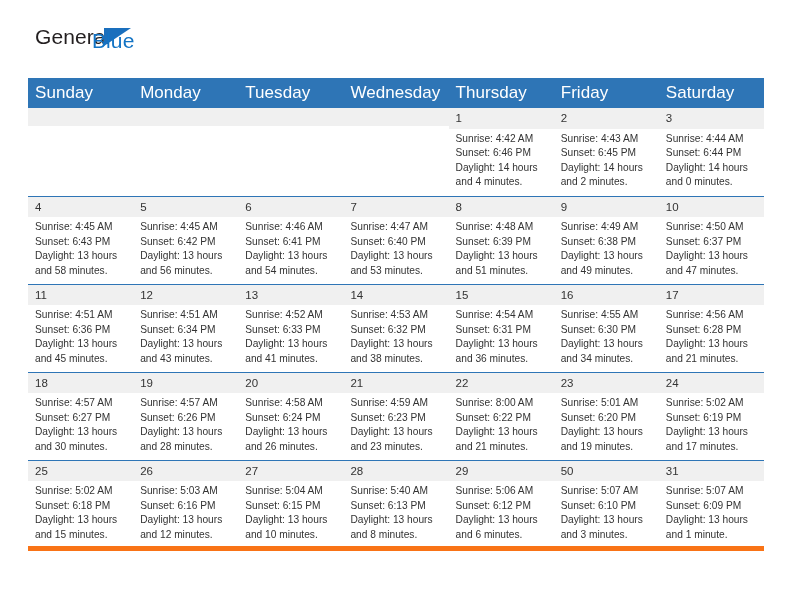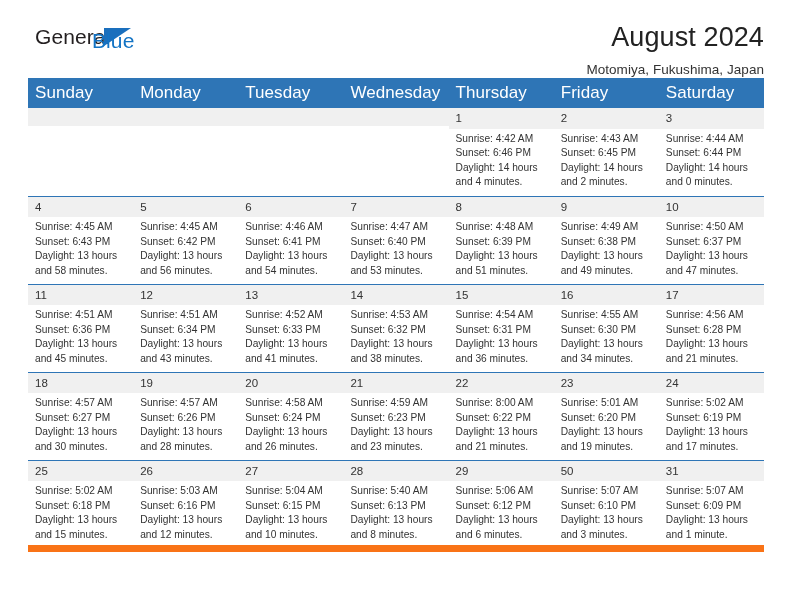--- a/index.html
+++ b/index.html
@@ -126,40 +126,36 @@
     padding: 3px 7px 0 7px;
     font-size: 10.2px;
     line-height: 1.43;
     color: #333333;
   }
   .details div {
     white-space: nowrap;
   }
   
   .calendar tr.week:last-child td {
-    border-bottom: 7px solid #f97316;
+    border-bottom: 5px solid #f97316;
   }
 </style>
 </head>
 <body>
 
 <div class="page">
 
   <div class="top">
 
     <div class="brand">
       <span class="brand-general">General</span>
       <span class="brand-flag"></span>
       <span class="brand-blue">Blue</span>
     </div>
 
-    <div class="titles">
-      <div class="cal-title">August 2024</div>
-      <div class="cal-sub">Motomiya, Fukushima, Japan</div>
-    </div>
 
   </div>
 
   <table class="calendar">
     <thead>
       <tr id="weekday-row">
           <th>Sunday</th>
           <th>Monday</th>
           <th>Tuesday</th>
           <th>Wednesday</th>

